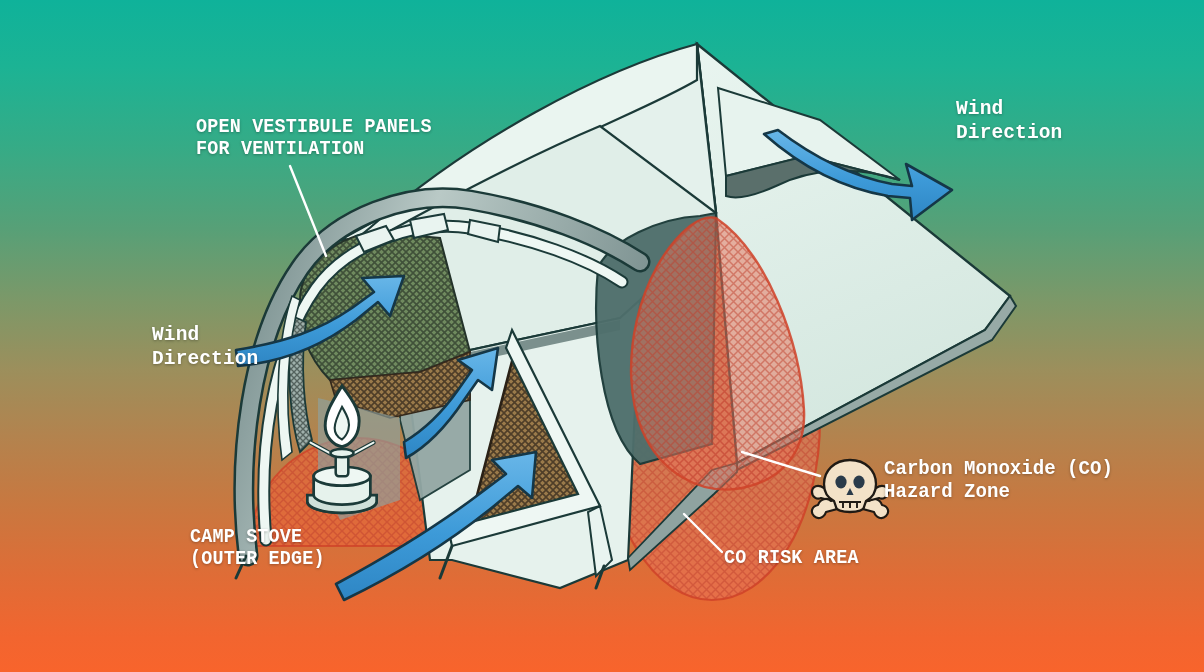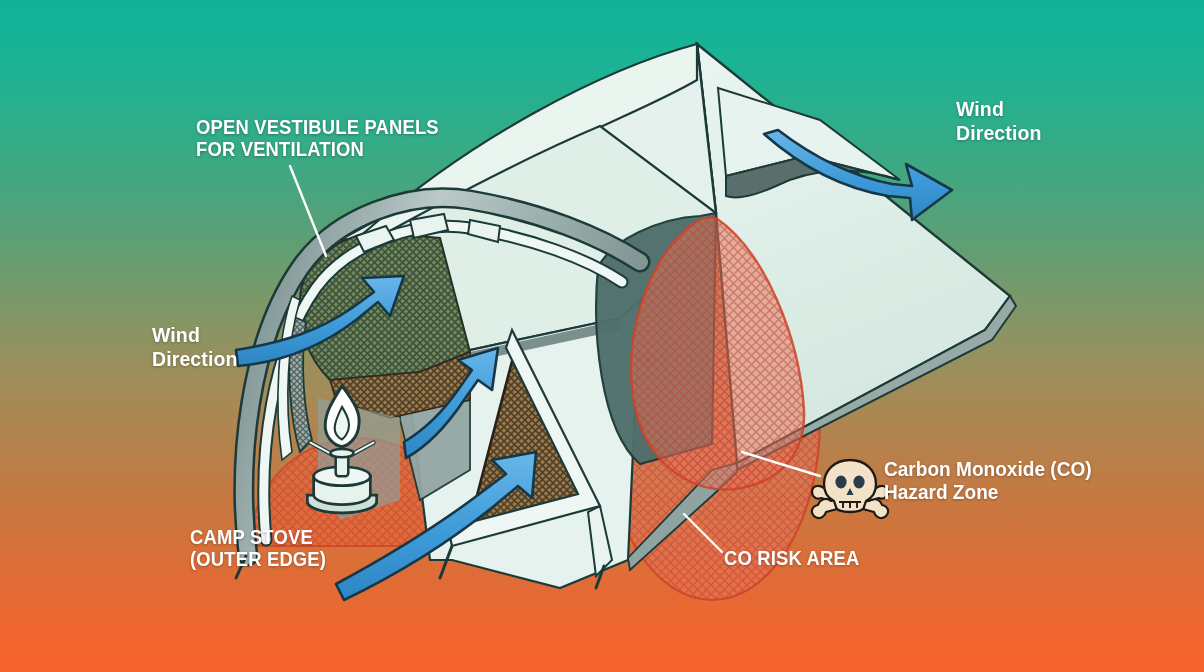--- a/index.html
+++ b/index.html
@@ -5,21 +5,21 @@
   html, body {
     margin: 0;
     padding: 0;
     background: #222;
   }
   #stage {
     position: relative;
     width: 1204px;
     height: 672px;
     overflow: hidden;
-    font-family: Liberation Sans, sans-serif;
+    font-family: Liberation Mono, monospace;
   }
   #bg {
     position: absolute;
     inset: 0;
     background: linear-gradient(180deg,
         #0fb29a 0%,
         #1cb394 10%,
         #36ab86 22%,
         #57a077 34%,
         #7d9868 45%,

